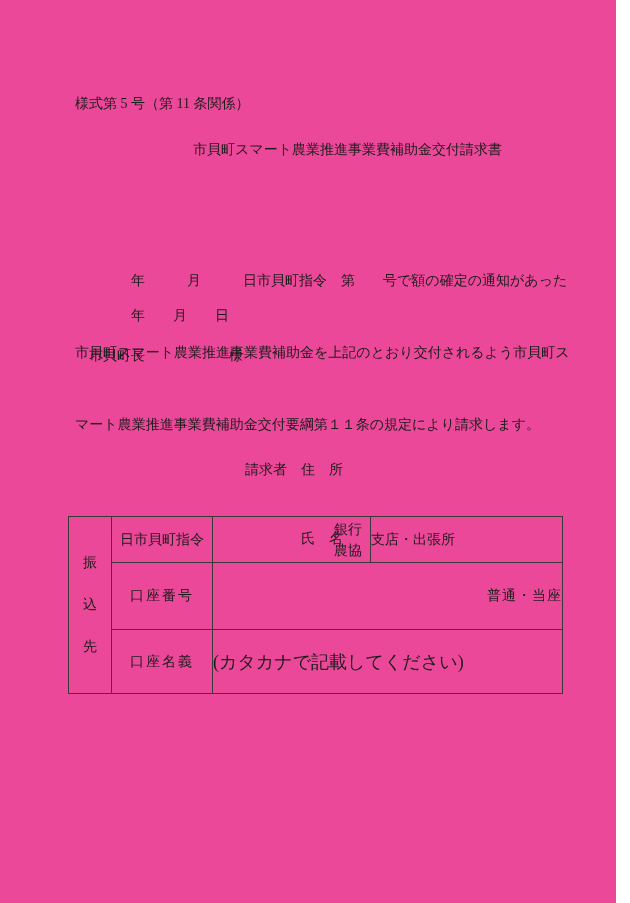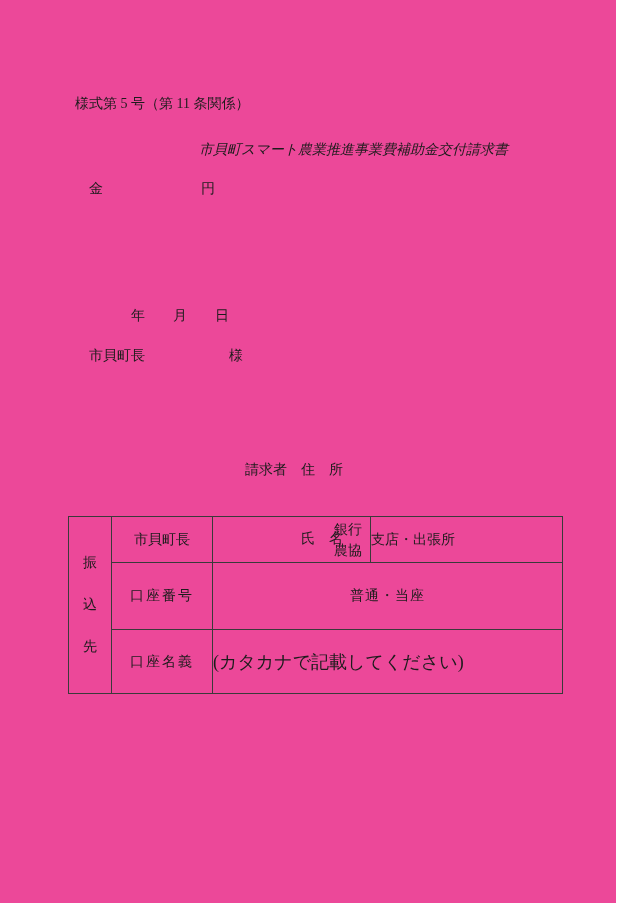--- a/index.html
+++ b/index.html
@@ -16,21 +16,21 @@
     color: #1c1c1c;
     font-size: 14px;
     overflow: hidden;
   }
   .tline {
     position: absolute;
     white-space: pre;
     line-height: 17px;
   }
   .form-number   { left: 75px;  top: 95px;  }
-  .doc-title     { left: 199px; top: 141px; font-style: italic; }
+  .doc-title     { left: 193px; top: 141px; }
   .amount-line   { left: 75px;  top: 180px; }
   .body-para     { left: 75px;  top: 221px; line-height: 24px; }
   .date-line     { left: 75px;  top: 307px; font-family: Liberation Serif, serif; }
   .addressee     { left: 75px;  top: 347px; }
   .claimant      { left: 245px; top: 412px; line-height: 23px; }
 
   
   table.transfer {
     position: absolute;
     left: 68px;
@@ -69,63 +69,67 @@
     padding-right: 8px;
     line-height: 21px;
     font-family: Liberation Serif, serif;
   }
   td.branch-cell {
     width: 191px;
     text-align: left;
     padding-right: 4px;
   }
   td.acct-number-cell {
-    text-align: center;
+    text-align: right;
     padding-left: 6px;
     letter-spacing: 1px;
   }
   td.acct-name-cell {
     vertical-align: top;
     text-align: left;
     padding: 6px 0 0 8px;
     font-size: 18px;
   }
 </style>
 </head>
 <body>
 
 <div class="page">
 
   <div class="tline form-number">様式第 5 号（第 11 条関係）</div>
 
   <div class="tline doc-title">市貝町スマート農業推進事業費補助金交付請求書</div>
 
-  <div class="tline amount-line">　金　　　　　　　円</div>
 
+  <div class="tline body-para">
+    <div>　　　　年　　　月　　　日市貝町指令　第　　号で額の確定の通知があった</div>
+    <div>市貝町スマート農業推進事業費補助金を上記のとおり交付されるよう市貝町ス</div>
+    <div>マート農業推進事業費補助金交付要綱第１１条の規定により請求します。</div>
+  </div>
 
   <div class="tline date-line">　　　　年　　月　　日</div>
 
   <div class="tline addressee">　市貝町長　　　　　　様</div>
 
   <div class="tline claimant">
     <div>請求者　住　所</div>
     <div>　　　　氏　名</div>
   </div>
 
   <table class="transfer">
     <tbody>
         <tr class="row-bank">
       <td class="vhead" rowspan="3">
         <div class="vhead-inner">
           <span>振</span>
           <span>込</span>
           <span>先</span>
         </div>
       </td>
-      <td class="label-cell">市貝町長</td>
+      <td class="label-cell">日市貝町指令</td>
       <td class="bank-cell">
         <div class="right-lines">
           <div>銀行</div>
           <div>農協</div>
         </div>
       </td>
       <td class="branch-cell">支店・出張所</td>
     </tr>
     <tr class="row-number">
       <td class="label-cell ls2">口座番号</td>

